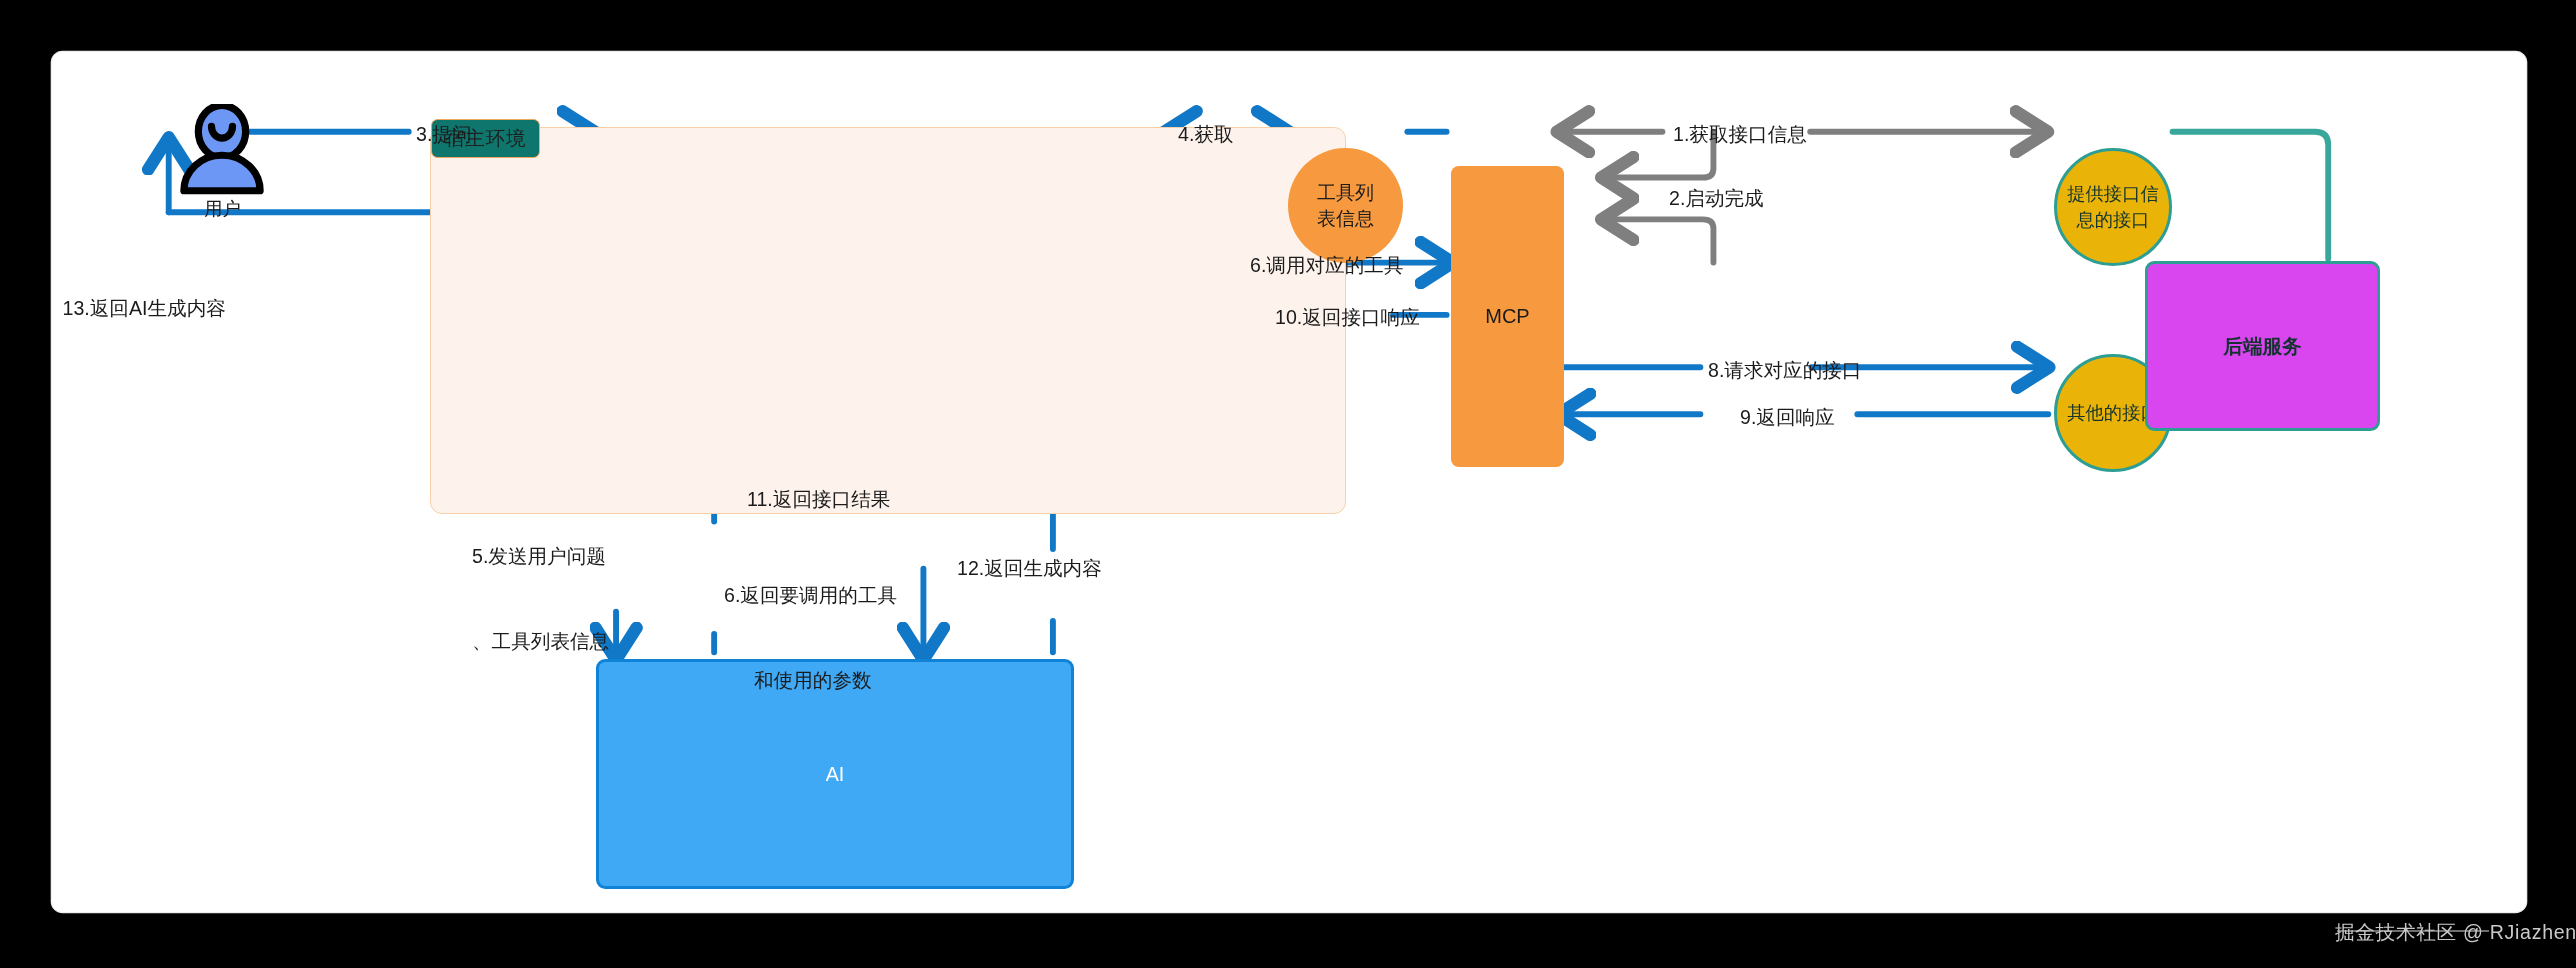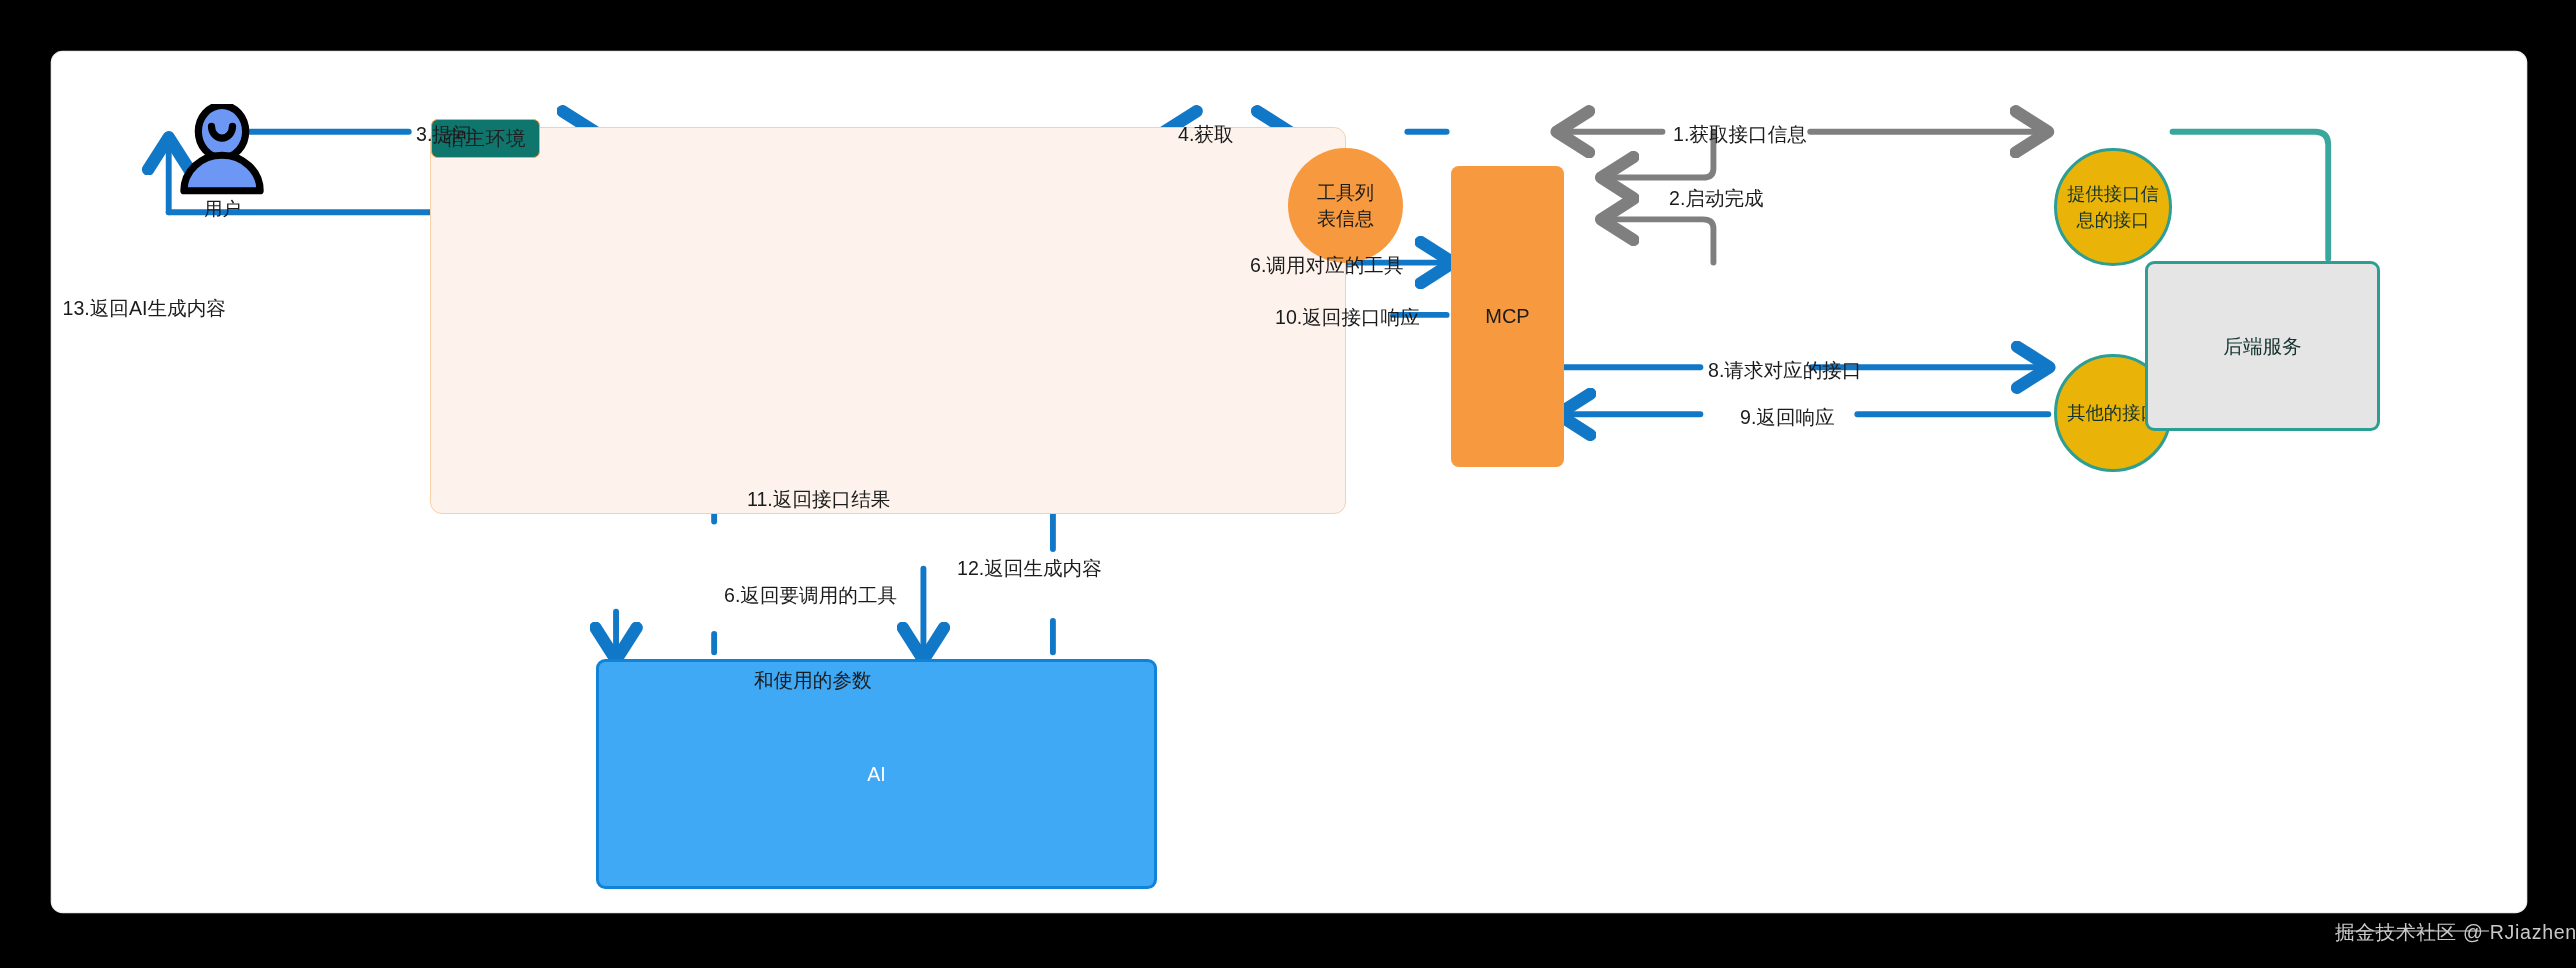--- a/index.html
+++ b/index.html
@@ -71,28 +71,28 @@
     background: #eab308;
     border: 3.3px solid #2c9e93;
     border-radius: 50%;
     font-size: 18.3px; color: #14332f; line-height: 1.4;
   }
   .c-provide { left: 2002px; top: 96px; width: 118px; height: 118px; }
   .c-other   { left: 2002px; top: 302px; width: 118px; height: 118px; }
 
   .backend-box {
     left: 2093px; top: 209px; width: 235px; height: 170px;
-    background: #e5e5e5;
+    background: #d946ef;
     border: 3.3px solid #2c9e93;
     border-radius: 9.2px;
-    font-size: 19.6px; color: #14332f;
+    font-size: 19.6px; color: #14332f; font-weight: bold;
   }
 
   .ai-box {
-    left: 544px; top: 607px; width: 561px; height: 230px;
+    left: 544px; top: 607px; width: 478px; height: 230px;
     background: #3fa9f5;
     border: 3.9px solid #1083d6;
     border-radius: 9.2px;
     font-size: 19.6px; color: #ffffff;
   }
 
   .user-label {
     left: 118px; top: 143px; width: 105px; height: 26px;
     font-size: 18.3px; color: #1b1b1b;
   }
@@ -260,20 +260,24 @@
     <div class="lbl" style="left:1621px; top:68px;">1.获取接口信息</div>
 
     <div class="lbl" style="left:1617px; top:132px;">2.启动完成</div>
 
     <div class="lbl" style="left:1656px; top:304px;">8.请求对应的接口</div>
 
     <div class="lbl" style="left:1688px; top:351px;">9.返回响应</div>
 
     <div class="lbl" style="left:10.5px; top:242px;">13.返回AI生成内容</div>
 
+    <div class="lbl" style="left:420px; top:433px;">
+      <div>5.发送用户问题</div>
+      <div>、工具列表信息</div>
+    </div>
 
     <div class="lbl" style="left:672px; top:472px;">
       <div>6.返回要调用的工具</div>
       <div style="padding-left:30px;">和使用的参数</div>
     </div>
 
     <div class="lbl" style="left:695px; top:433px;">11.返回接口结果</div>
 
     <div class="lbl" style="left:905px; top:502px;text-align:right;">12.返回生成内容</div>
 

